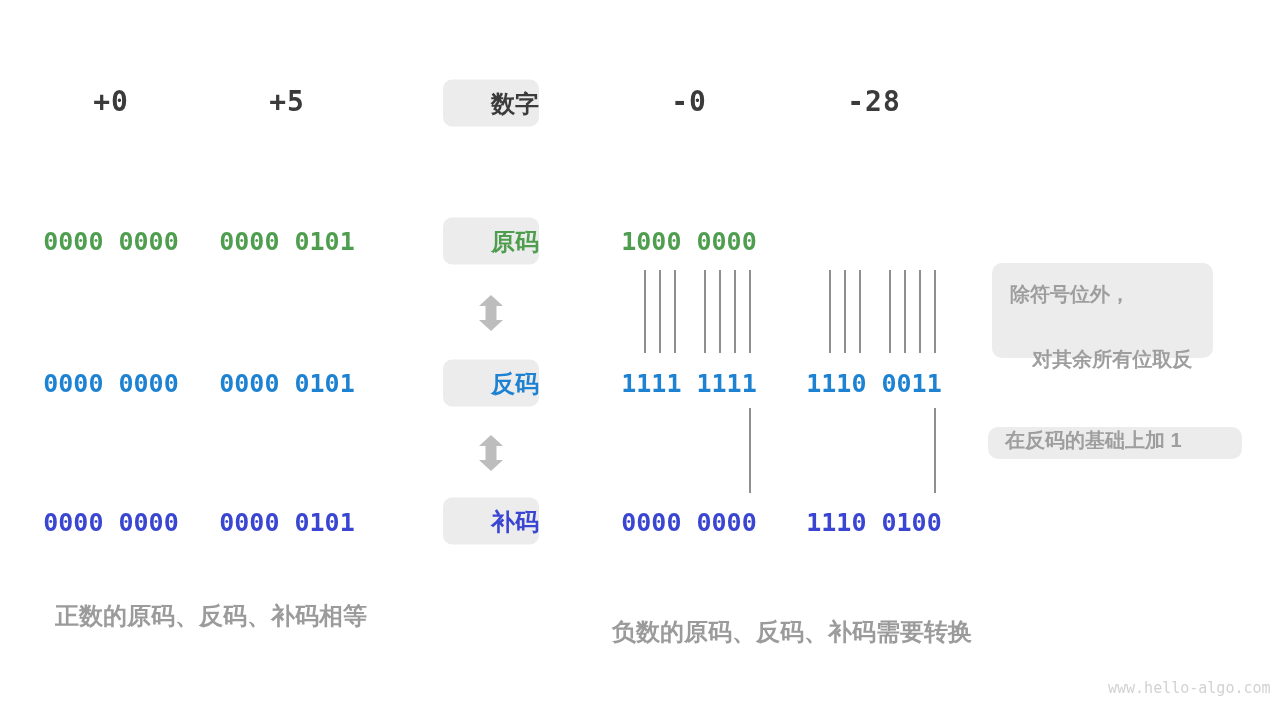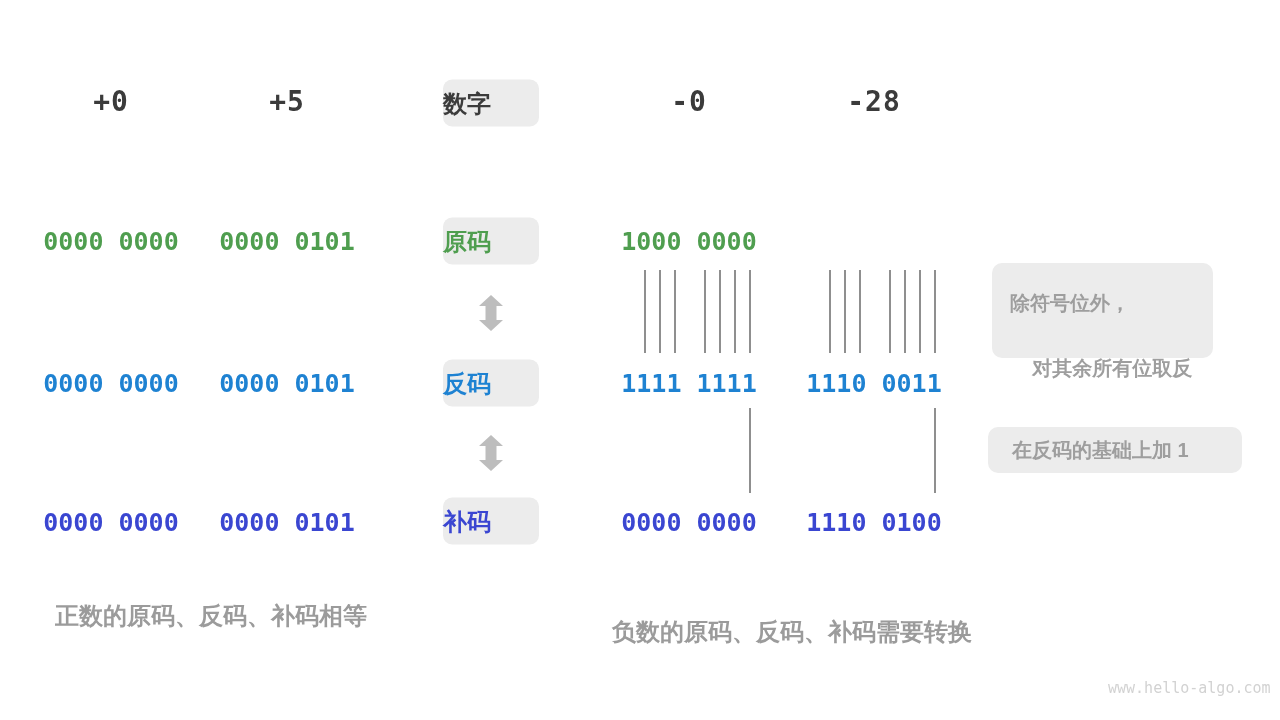--- a/index.html
+++ b/index.html
@@ -13,30 +13,30 @@
     font-family:"Liberation Sans","DejaVu Sans",sans-serif;
   }
   .abs{position:absolute; transform:translate(-50%,-50%); white-space:pre;}
   .mono{font-family:"DejaVu Sans Mono","Liberation Mono",monospace; font-weight:bold;}
   .hnum{font-size:28px; color:var(--dark); letter-spacing:1px;}
   .bin{font-size:25px;}
   .green{color:var(--green);} .blue{color:var(--blue);} .indigo{color:var(--indigo);}
   .dark{color:var(--dark);}
   .pill{
     background:var(--boxbg); border-radius:9px; width:96px; height:47px;
-    display:flex; align-items:center; justify-content:flex-start;
+    display:flex; align-items:center; justify-content:flex-end;
     font-weight:bold; font-size:24px;
   }
   .note{
     position:absolute; background:var(--boxbg); border-radius:10px;
     color:#9e9e9e; font-weight:bold; font-size:20px; box-sizing:border-box;
     white-space:pre;
   }
-  .note-a{left:992px; top:263px; width:221px; height:95px; padding:24px 0 0 18px; line-height:1.62;}
-  .note-b{left:988px; top:427px; width:254px; height:46px; display:flex; align-items:center; padding-left:24px;}
+  .note-a{left:992px; top:263px; width:221px; height:95px; padding:15px 0 0 18px; line-height:1.62;}
+  .note-b{left:988px; top:427px; width:254px; height:32px; display:flex; align-items:flex-start; padding-left:17px;}
   .caption{position:absolute; color:var(--muted); font-weight:bold; font-size:24px; white-space:pre;}
   .tick{position:absolute; width:1.5px; background:var(--line);}
   .arrow{position:absolute; transform:translate(-50%,-50%); color:var(--arrow); line-height:0;}
   .watermark{
     position:absolute; left:1108px; top:679px; font-size:15px; font-weight:normal;
     color:var(--watermark); font-family:"DejaVu Sans Mono","Liberation Mono",monospace;
   }
 </style>
 </head>
 <body>

